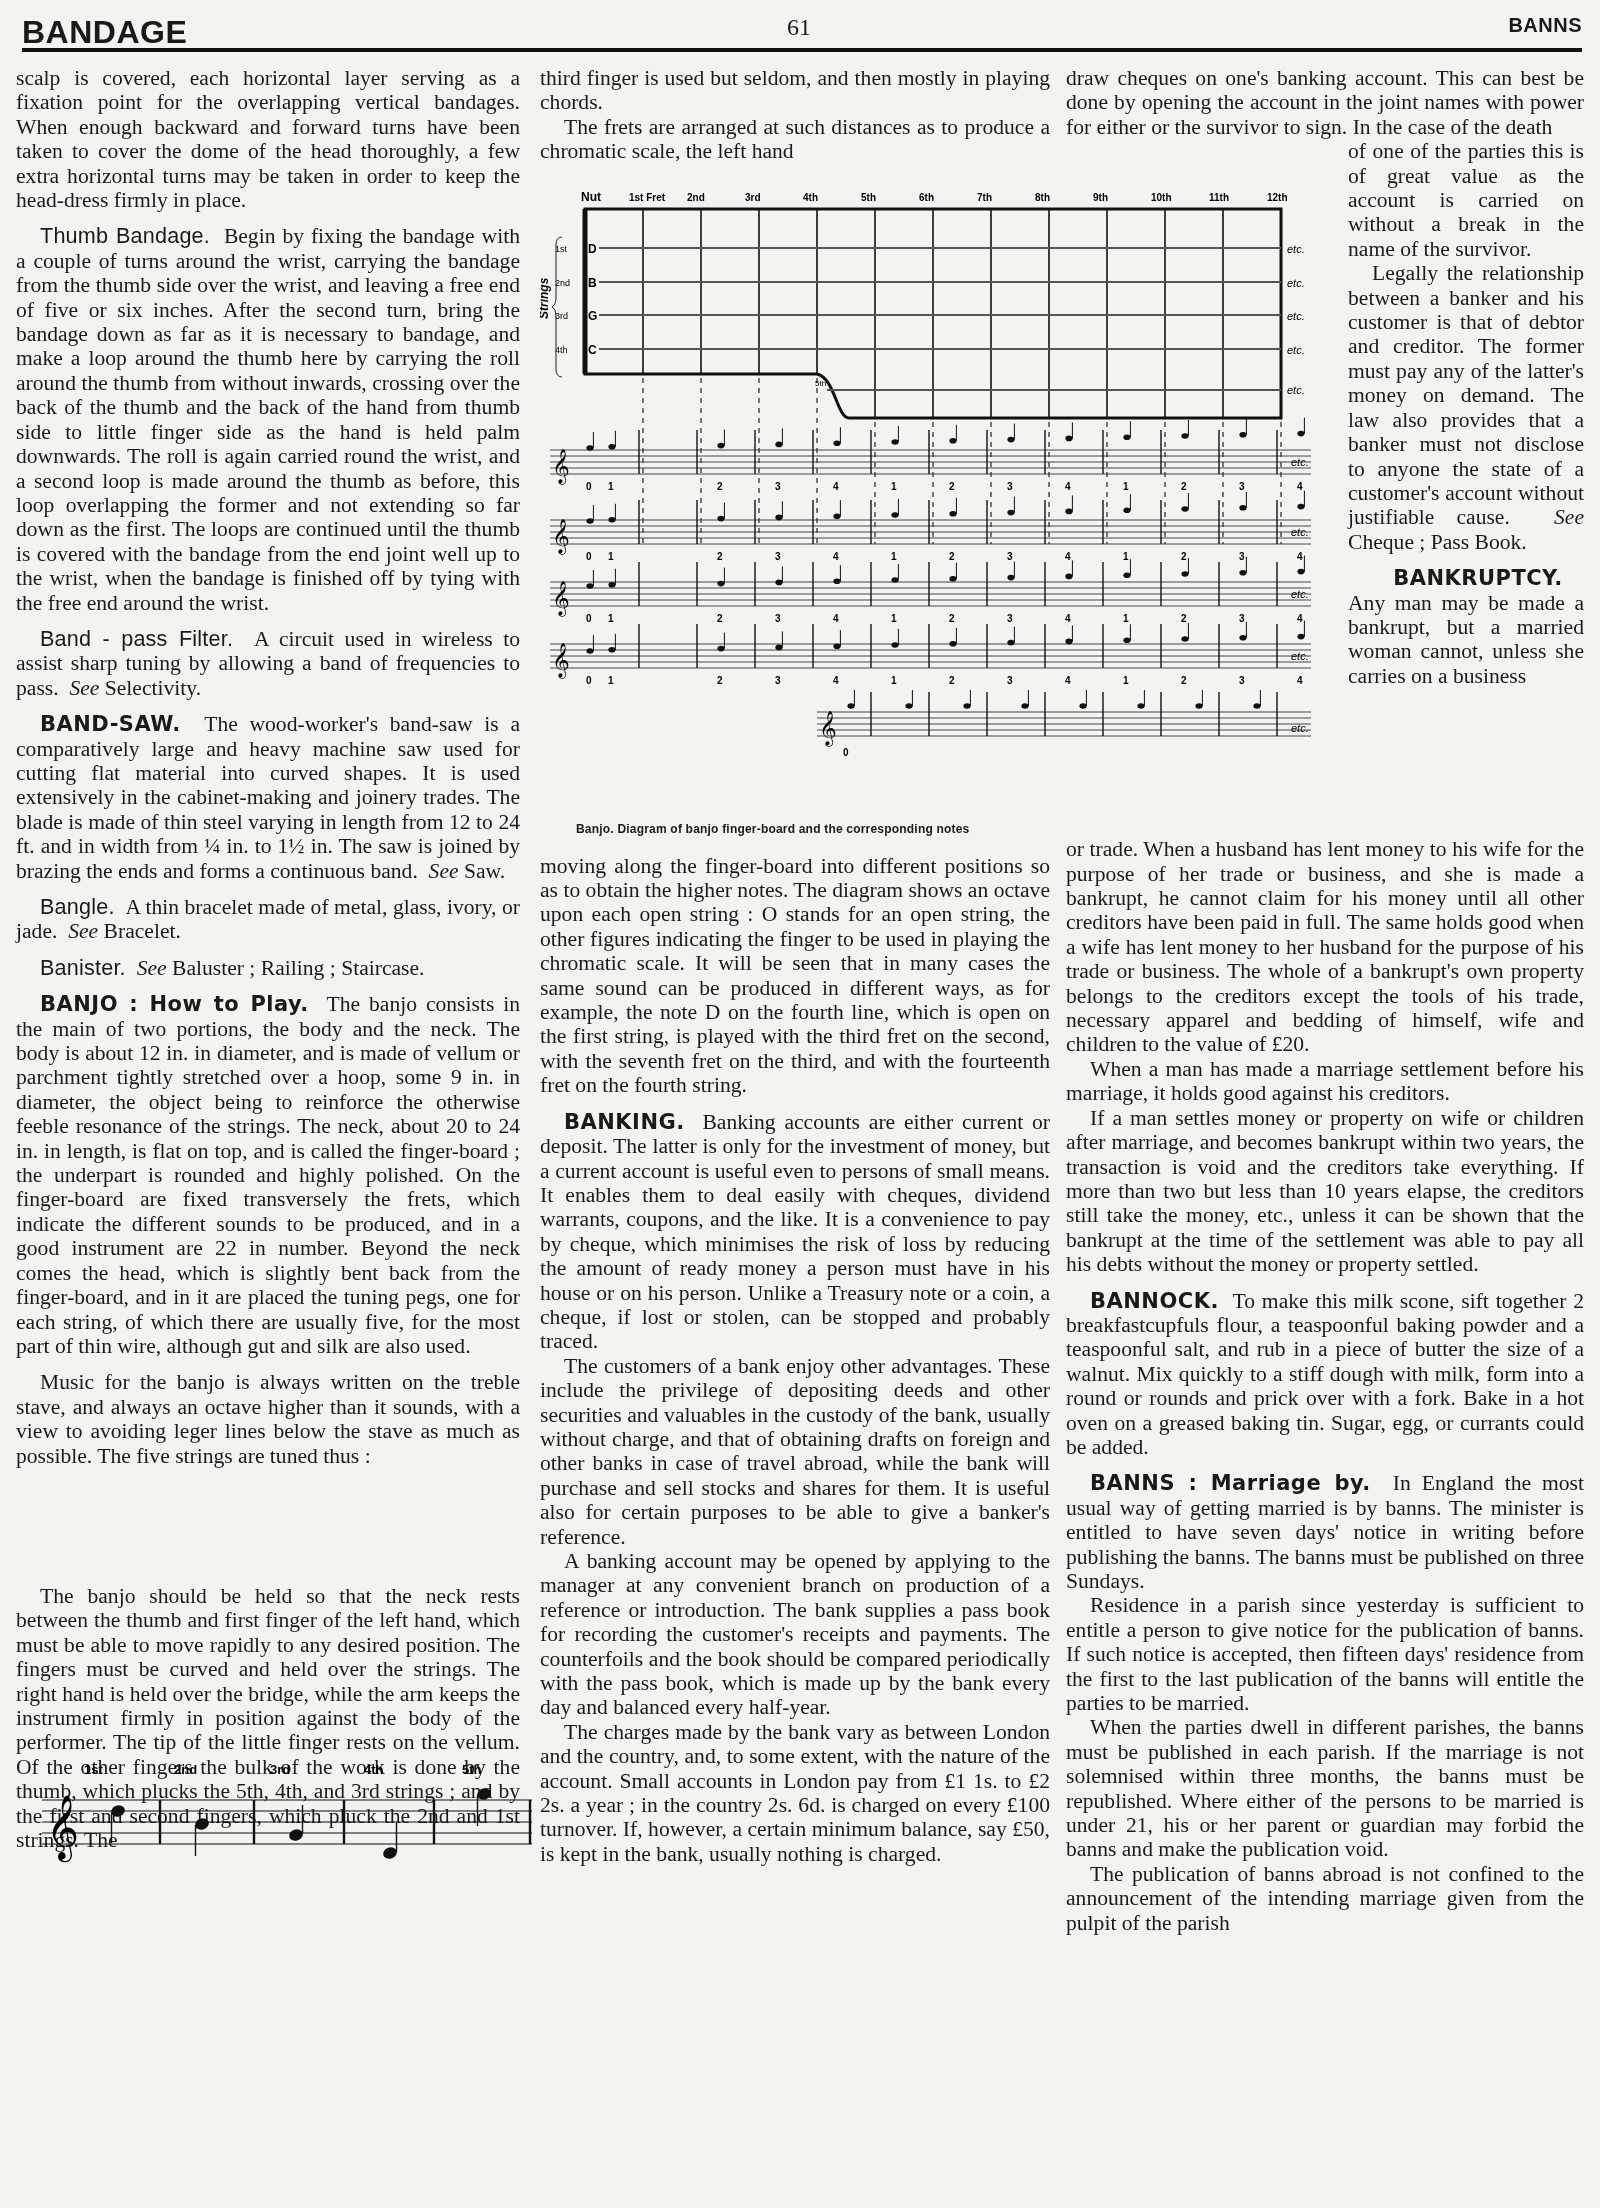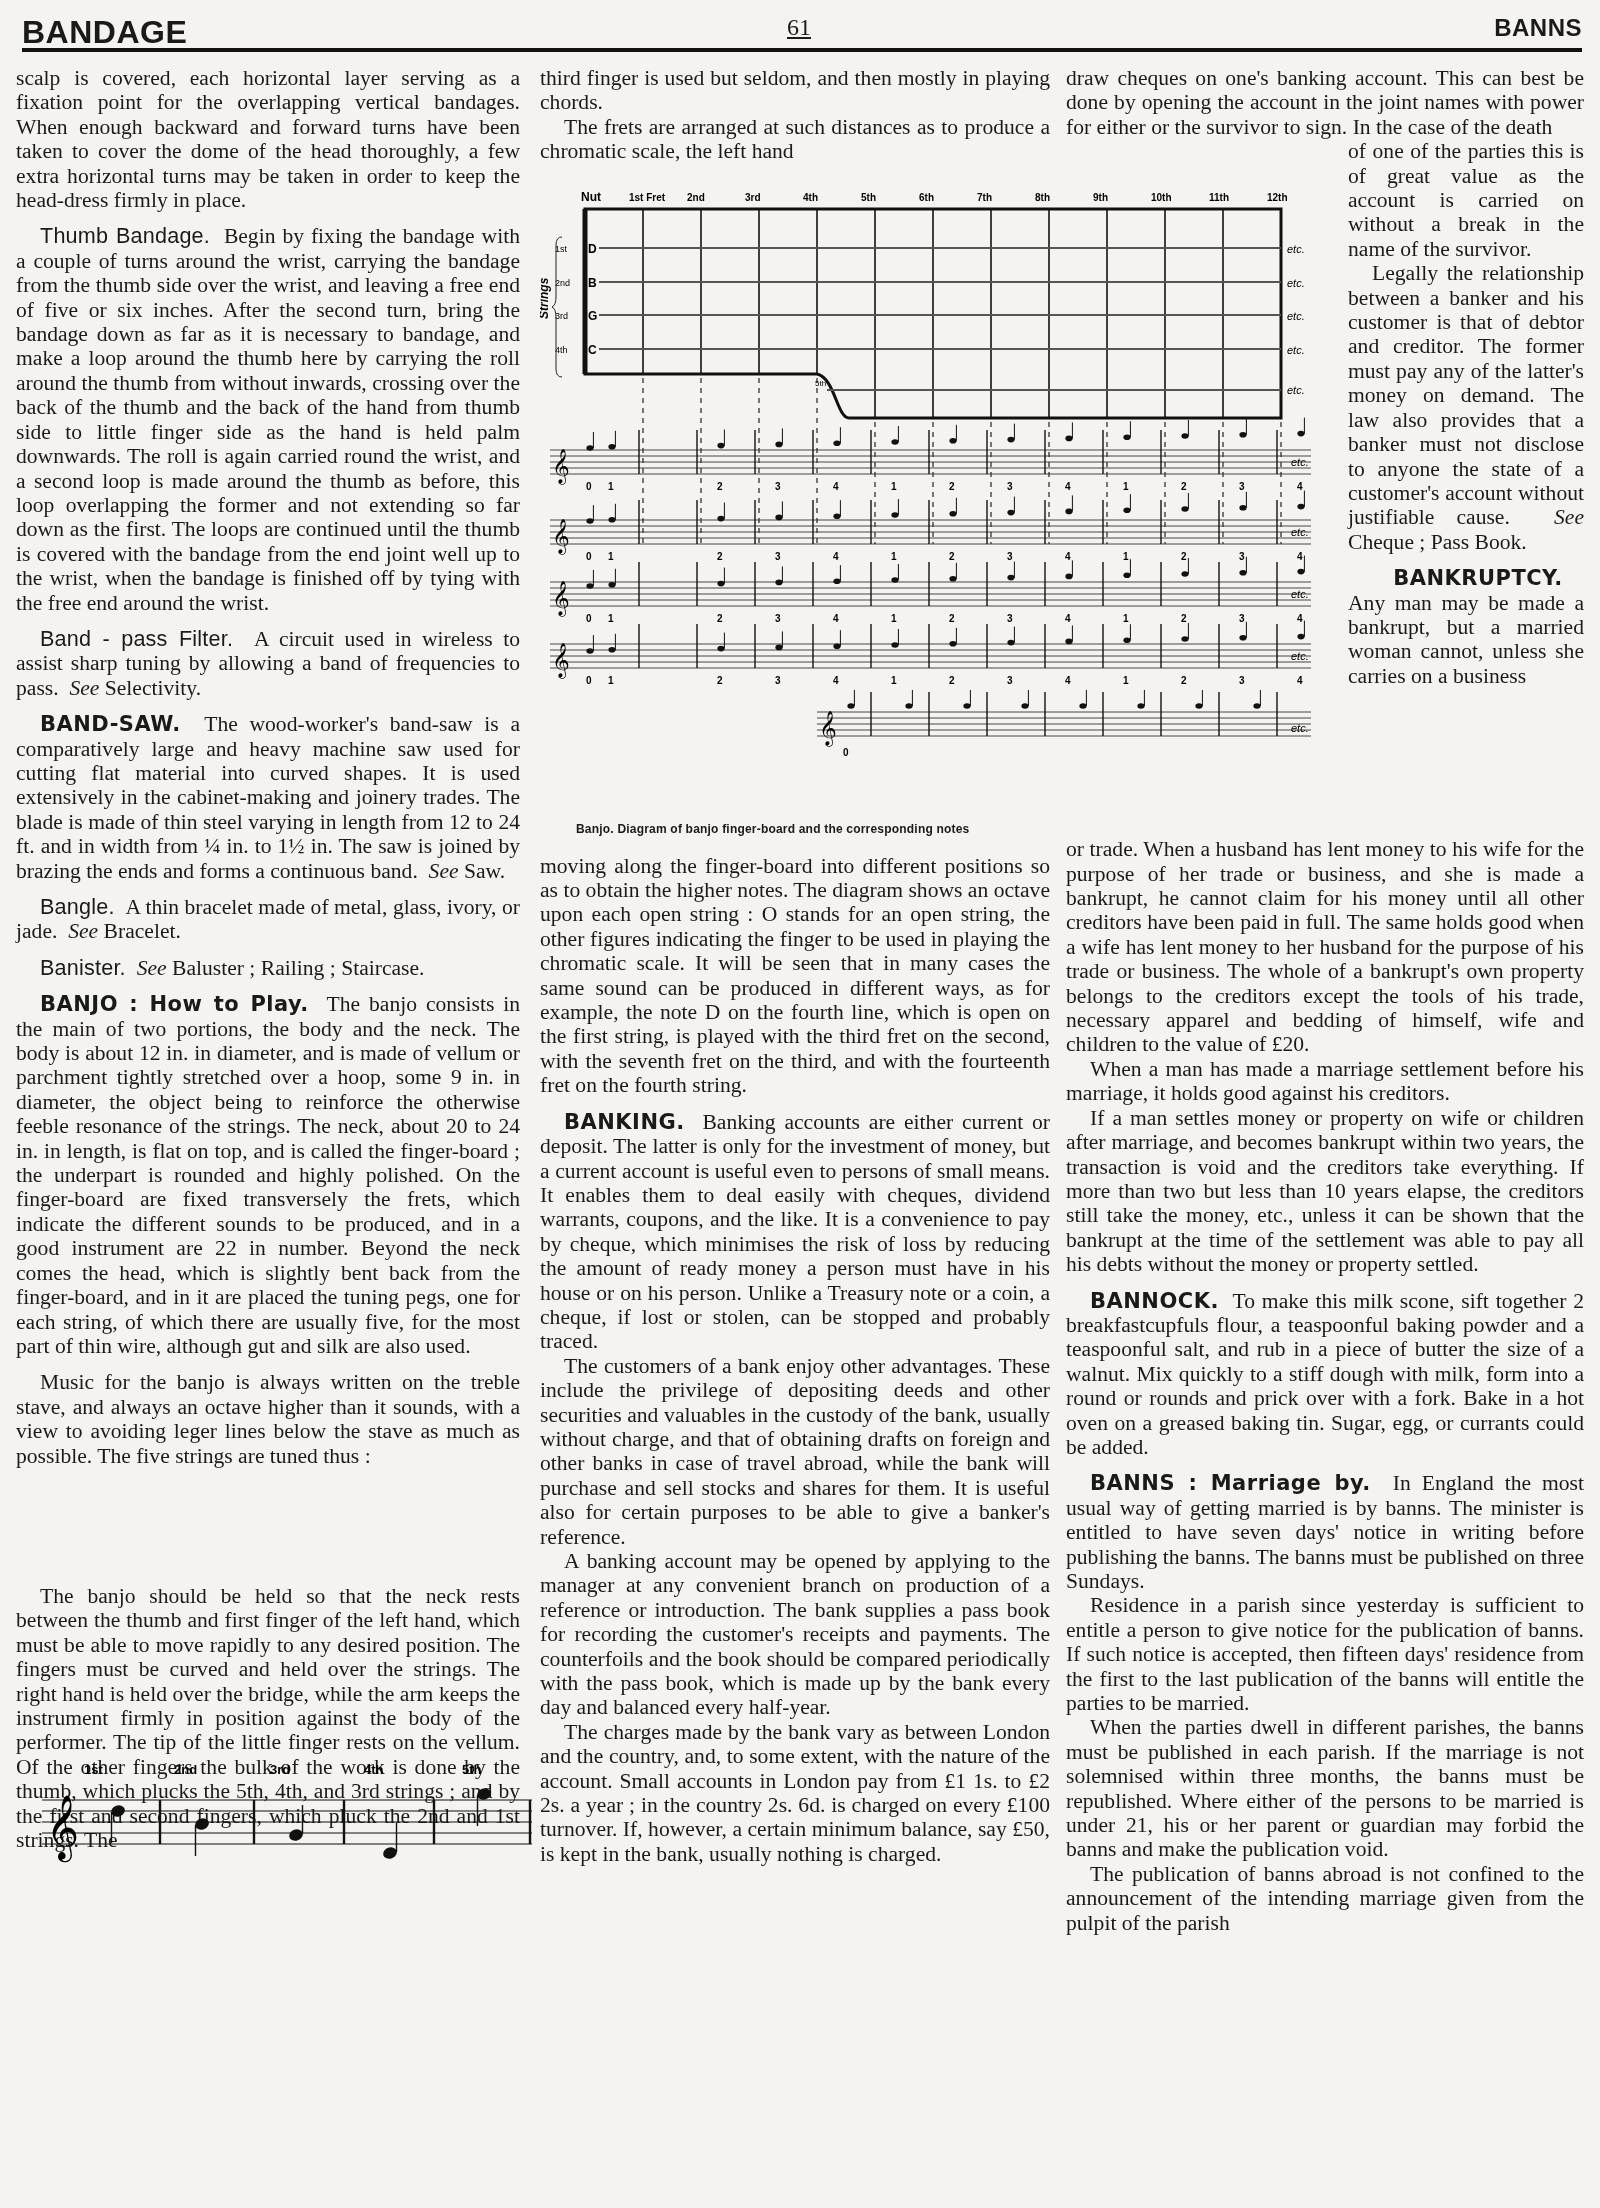--- a/index.html
+++ b/index.html
@@ -7,22 +7,22 @@
     width: 1600px; height: 2208px; overflow: hidden;
     background: #f4f3ef; color: #1a1a1a;
     font-family: "DejaVu Serif", "Liberation Serif", serif;
     position: relative;
   }
   .running-head {
     position: absolute; left: 22px; right: 18px; top: 10px; height: 40px;
     font-family: "Liberation Sans", sans-serif; font-weight: bold;
   }
   .running-head .left { position: absolute; left: 0; top: 4px; font-size: 32px; letter-spacing: 0.5px; }
-  .running-head .center { position: absolute; left: 765px; top: 4px; font-size: 24px; font-family: "Liberation Serif", serif; font-weight: normal; text-decoration: underline; }
-  .running-head .right { position: absolute; right: 0; top: 4px; font-size: 24px; letter-spacing: 0.5px; }
+  .running-head .center { position: absolute; left: 765px; top: 4px; font-size: 24px; font-family: "Liberation Serif", serif; font-weight: normal; }
+  .running-head .right { position: absolute; right: 0; top: 4px; font-size: 20px; letter-spacing: 0.5px; }
   .head-rule { position: absolute; left: 22px; right: 18px; top: 48px; height: 4px; background: #111; }
 
   .col {
     position: absolute; top: 66px;
     font-family: "Liberation Serif", serif;
     font-size: 21.6px; line-height: 24.4px;
     text-align: justify; hyphens: none;
   }
   .col p { margin: 0; text-indent: 24px; }
   .col p.noindent { text-indent: 0; }

